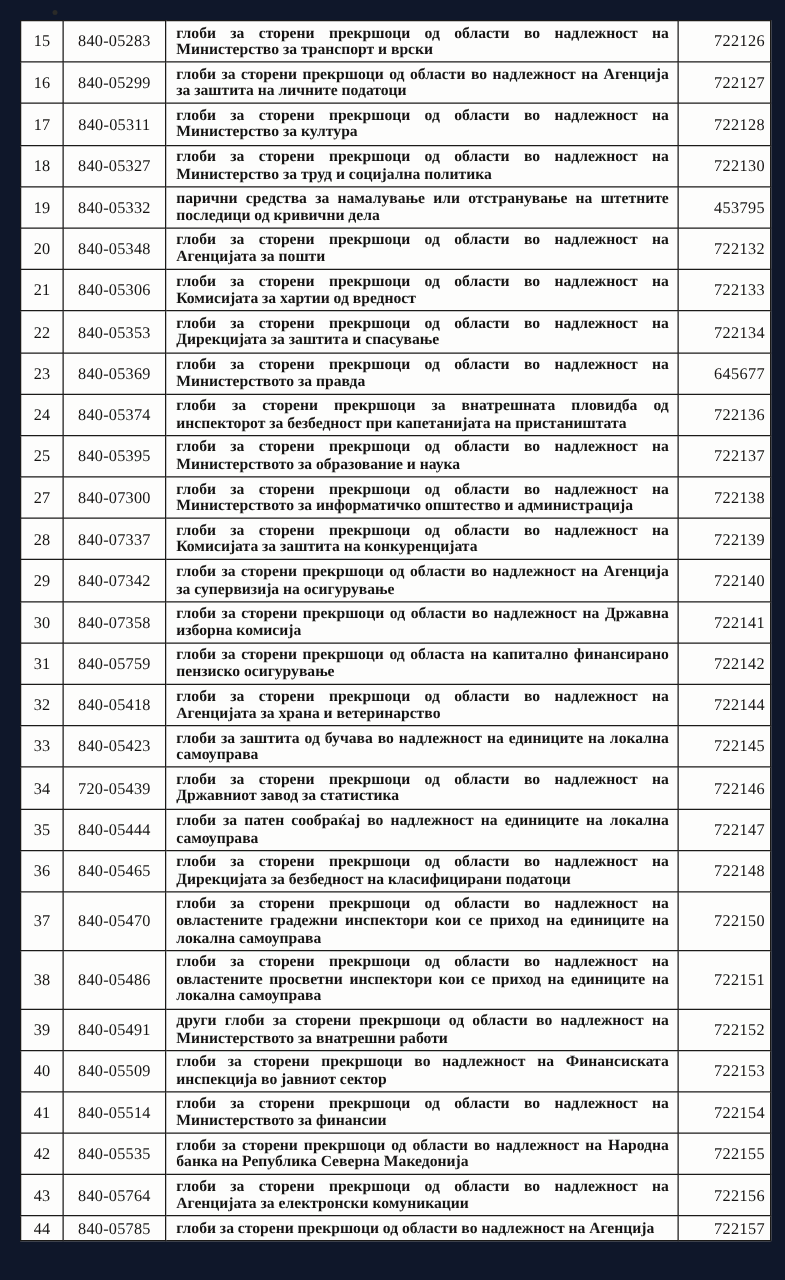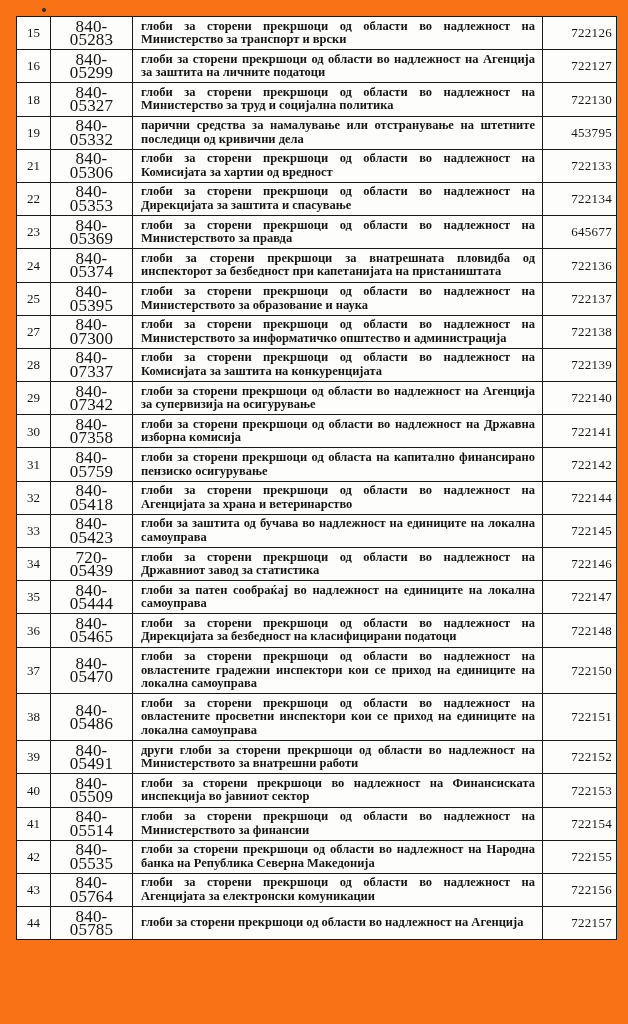--- a/index.html
+++ b/index.html
@@ -8,21 +8,21 @@
     width: 628px;
     height: 1024px;
     background: #fdfdfc;
     overflow: hidden;
     font-family: "Liberation Serif", "DejaVu Serif", serif;
   }
   .page {
     position: relative;
     width: 628px;
     height: 1024px;
-    background: #f97316;
+    background: #0f172a;
     color: #161514;
   }
   .artifact-dot {
     position: absolute;
     left: 42px;
     top: 8px;
     width: 4px;
     height: 4px;
     border-radius: 50%;
     background: #2a2a28;
@@ -43,21 +43,21 @@
     line-height: 13.6px;
     color: #161514;
     padding: 2.5px 4px;
   }
   table.codes .c-no {
     text-align: center;
     font-size: 13px;
   }
   table.codes .c-code {
     text-align: center;
-    font-size: 17px;
+    font-size: 13px;
     letter-spacing: 0.2px;
   }
   table.codes .c-desc {
     text-align: justify;
     padding: 2.5px 7px 2.5px 8px;
     font-weight: bold;
   }
   table.codes .c-inc {
     text-align: right;
     font-size: 13px;
@@ -89,35 +89,47 @@
       <td class="c-inc">722126</td>
     </tr>
 
     <tr>
       <td class="c-no">16</td>
       <td class="c-code">840-05299</td>
       <td class="c-desc">глоби за сторени прекршоци од области во надлежност на Агенција за заштита на личните податоци</td>
       <td class="c-inc">722127</td>
     </tr>
 
+    <tr>
+      <td class="c-no">17</td>
+      <td class="c-code">840-05311</td>
+      <td class="c-desc">глоби за сторени прекршоци од области во надлежност на Министерство за култура</td>
+      <td class="c-inc">722128</td>
+    </tr>
 
     <tr>
       <td class="c-no">18</td>
       <td class="c-code">840-05327</td>
       <td class="c-desc">глоби за сторени прекршоци од области во надлежност на Министерство за труд и социјална политика</td>
       <td class="c-inc">722130</td>
     </tr>
 
     <tr>
       <td class="c-no">19</td>
       <td class="c-code">840-05332</td>
       <td class="c-desc">парични средства за намалување или отстранување на штетните последици од кривични дела</td>
       <td class="c-inc">453795</td>
     </tr>
 
+    <tr>
+      <td class="c-no">20</td>
+      <td class="c-code">840-05348</td>
+      <td class="c-desc">глоби за сторени прекршоци од области во надлежност на Агенцијата за пошти</td>
+      <td class="c-inc">722132</td>
+    </tr>
 
     <tr>
       <td class="c-no">21</td>
       <td class="c-code">840-05306</td>
       <td class="c-desc">глоби за сторени прекршоци од области во надлежност на Комисијата за хартии од вредност</td>
       <td class="c-inc">722133</td>
     </tr>
 
     <tr>
       <td class="c-no">22</td>

